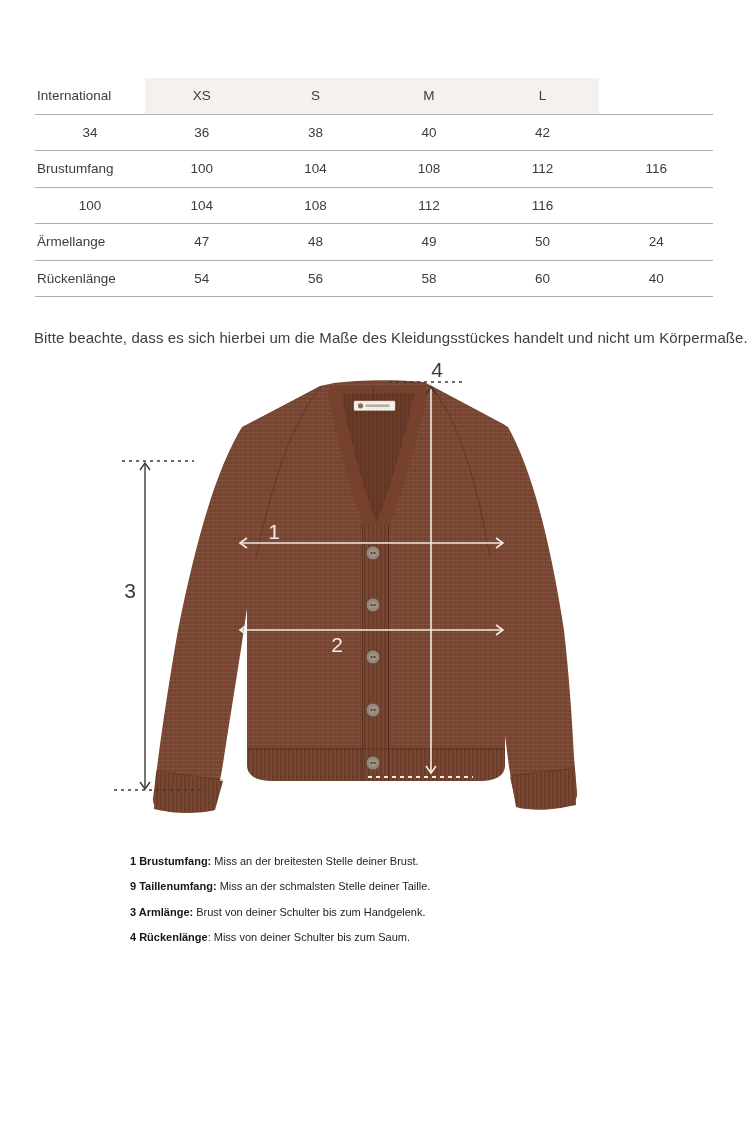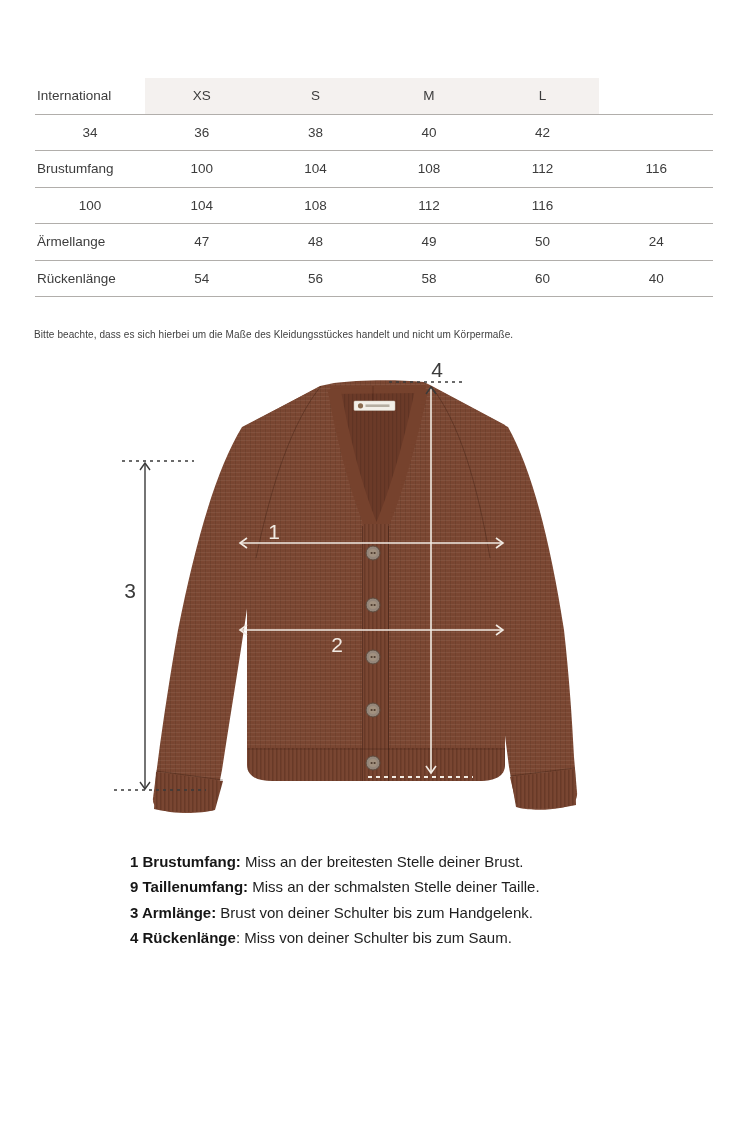--- a/index.html
+++ b/index.html
@@ -11,26 +11,26 @@
   .size-table{position:absolute;left:35px;top:78px;width:678px;}
   .trow{
     display:grid;grid-template-columns:110px repeat(5,1fr);
     height:36.5px;box-sizing:border-box;border-bottom:1px solid #b1aeab;
     font-size:13.5px;color:#3c3c3c;
   }
   .tcell{display:flex;align-items:center;justify-content:center;height:100%;}
   .tcell.label{justify-content:flex-start;padding-left:2px;}
   .trow.header .tcell.hsize{background:#f4f1ef;}
   
-  .note{position:absolute;left:34px;top:329px;font-size:10px;color:#3e3e3e;letter-spacing:.1px;text-align:right;}
+  .note{position:absolute;left:34px;top:329px;font-size:15px;color:#3e3e3e;letter-spacing:.1px;text-align:right;}
   
   .figure{position:absolute;left:0;top:360px;width:750px;height:465px;}
   .measure-num{font-family:"Liberation Sans",sans-serif;font-size:21px;font-weight:400;}
   
-  .legend{position:absolute;left:130px;top:849px;font-size:15px;line-height:25.4px;color:#1e1e1e;}
+  .legend{position:absolute;left:130px;top:849px;font-size:11px;line-height:25.4px;color:#1e1e1e;}
   .legend b{font-weight:bold;color:#161616;}
 </style>
 </head>
 <body>
 
 <div class="page">
 
   <div class="size-table">
       <div class="trow header">
         <div class="tcell label">International</div>

